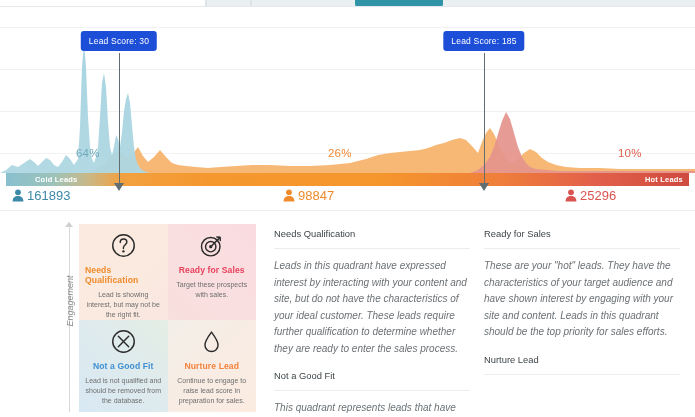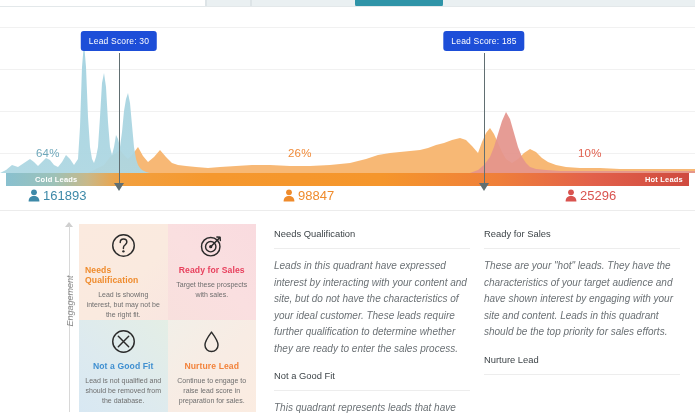--- a/index.html
+++ b/index.html
@@ -37,20 +37,21 @@
   .gridline {
     position: absolute; left: 0; width: 695px; height: 1px; background: #f1f1f1;
   }
 
   #density-svg { position: absolute; left: 0; top: 0; }
 
   
   .pct {
     position: absolute; font-size: 11.5px; font-weight: 400;
     letter-spacing: .2px;
+    margin-left: 40px;
   }
   #pct-cold  { left: 36px;  top: 140px; color: #6fa8bb; }
   #pct-warm  { left: 288px; top: 140px; color: #f08b3a; }
   #pct-hot   { left: 578px; top: 140px; color: #e0604f; }
 
   
   #spectrum {
     position: absolute; left: 6px; top: 166px; width: 683px; height: 13px;
     background: linear-gradient(to right,
         #89c0cf 0%, #9dc2b8 7%, #c9b888 12%,
@@ -89,21 +90,21 @@
   #marker-125 .stem { height: 131px; }
   #marker-30 .tri   { top: 152px; }
   #marker-125 .tri  { top: 152px; }
 
   
   .count {
     position: absolute; top: 181px; font-size: 13px;
     display: flex; align-items: center; gap: 3px;
   }
   .count .person-icon { display: block; }
-  #count-cold { left: 28px; color: #3d89a8; }
+  #count-cold { left: 12px; color: #3d89a8; }
   #count-warm { left: 283px; color: #ef8b2c; }
   #count-hot  { left: 565px; color: #d9534f; }
 
   
   #lower {
     position: absolute; left: 0; top: 210px; width: 695px; height: 207px;
     background: #ffffff; border-top: 1px solid #ececec;
   }
 
   

